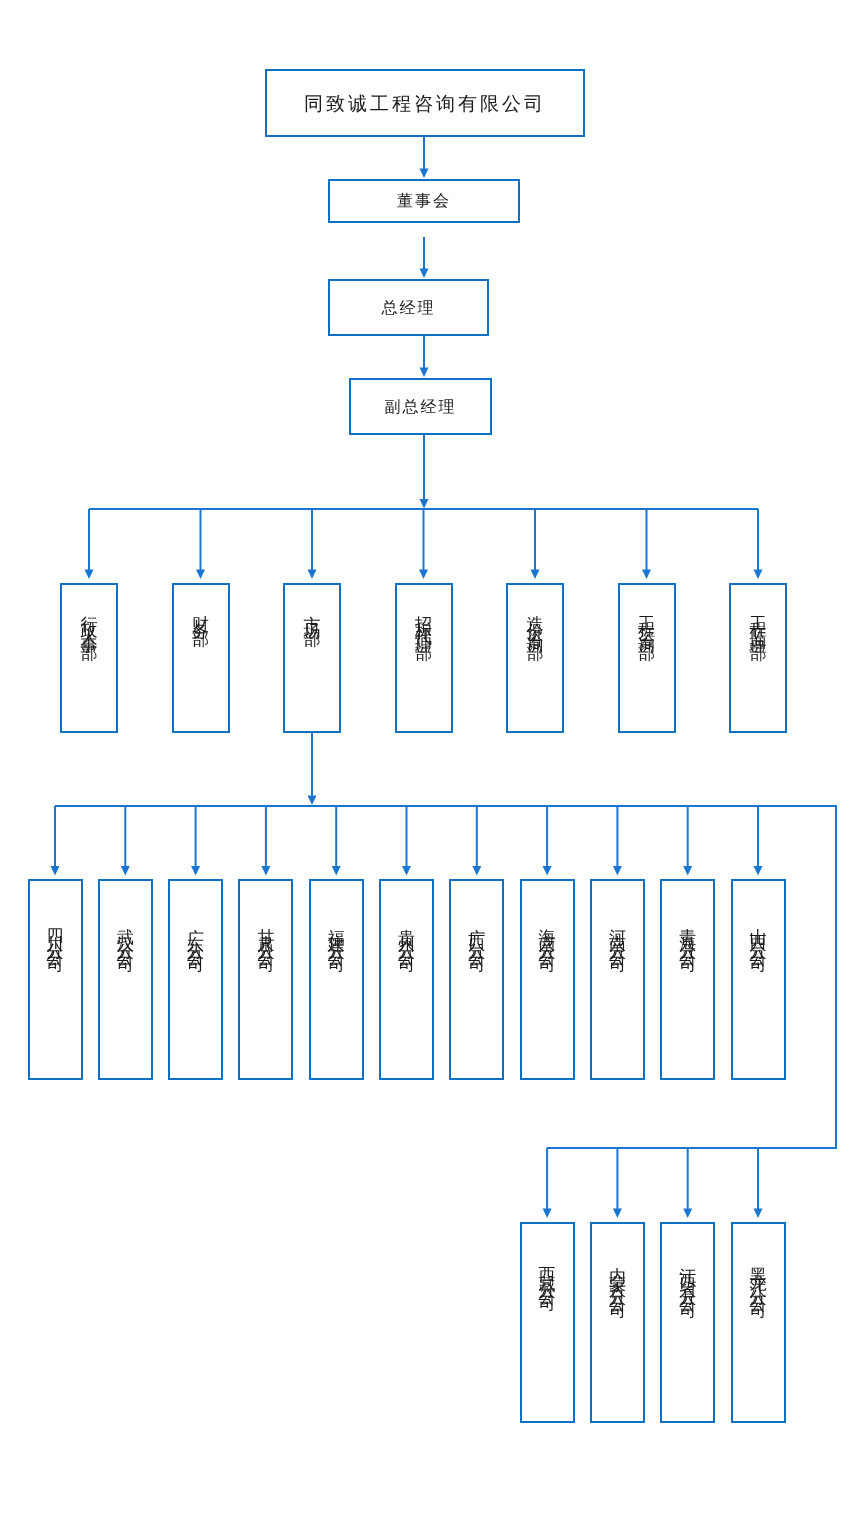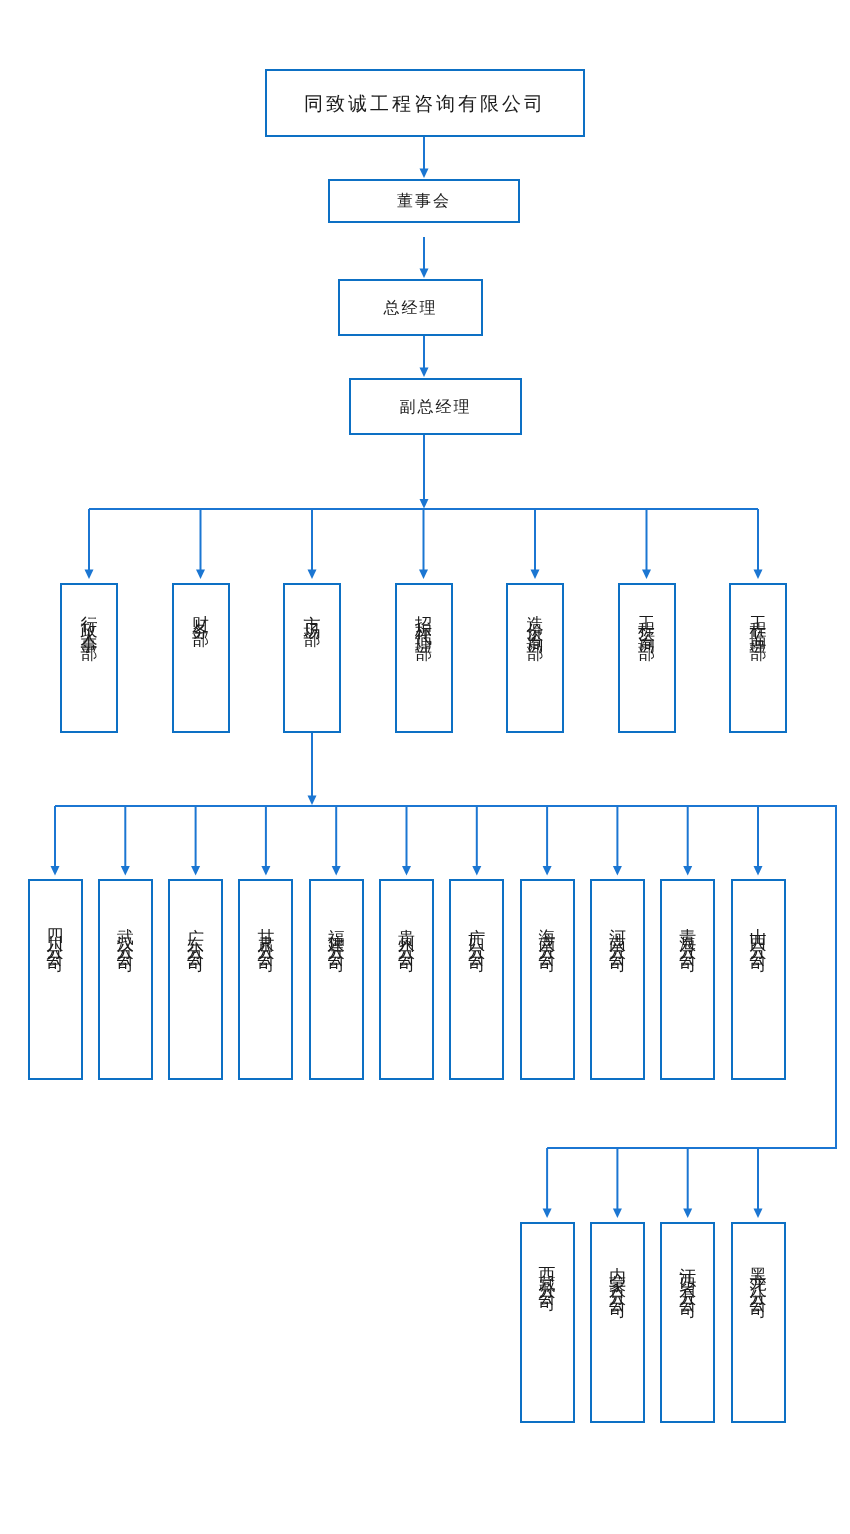--- a/index.html
+++ b/index.html
@@ -94,24 +94,24 @@
     <line class="ln" x1="758" y1="1148" x2="758" y2="1209"></line>
     <polygon class="ah" points="753.5,1208.5 762.5,1208.5 758,1218"></polygon>
   </svg>
 
   <div class="node hbox" style="left:265px;top:69px;width:320px;height:68px">
     <span class="root-label">同致诚工程咨询有限公司</span>
   </div>
   <div class="node hbox" style="left:328px;top:179px;width:192px;height:44px">
     <span class="sub-label">董事会</span>
   </div>
-  <div class="node hbox" style="left:338px;top:279px;width:145px;height:57px">
+  <div class="node hbox" style="left:328px;top:279px;width:161px;height:57px">
     <span class="sub-label">总经理</span>
   </div>
-  <div class="node hbox" style="left:349px;top:378px;width:173px;height:57px">
+  <div class="node hbox" style="left:349px;top:378px;width:143px;height:57px">
     <span class="sub-label">副总经理</span>
   </div>
 
   <div class="node vbox row-dept" style="left:60px;top:583px;width:58px;height:150px">
     <span class="vtext">行政人事部</span>
   </div>
   <div class="node vbox row-dept" style="left:171.5px;top:583px;width:58px;height:150px">
     <span class="vtext">财务部</span>
   </div>
   <div class="node vbox row-dept" style="left:283px;top:583px;width:58px;height:150px">

